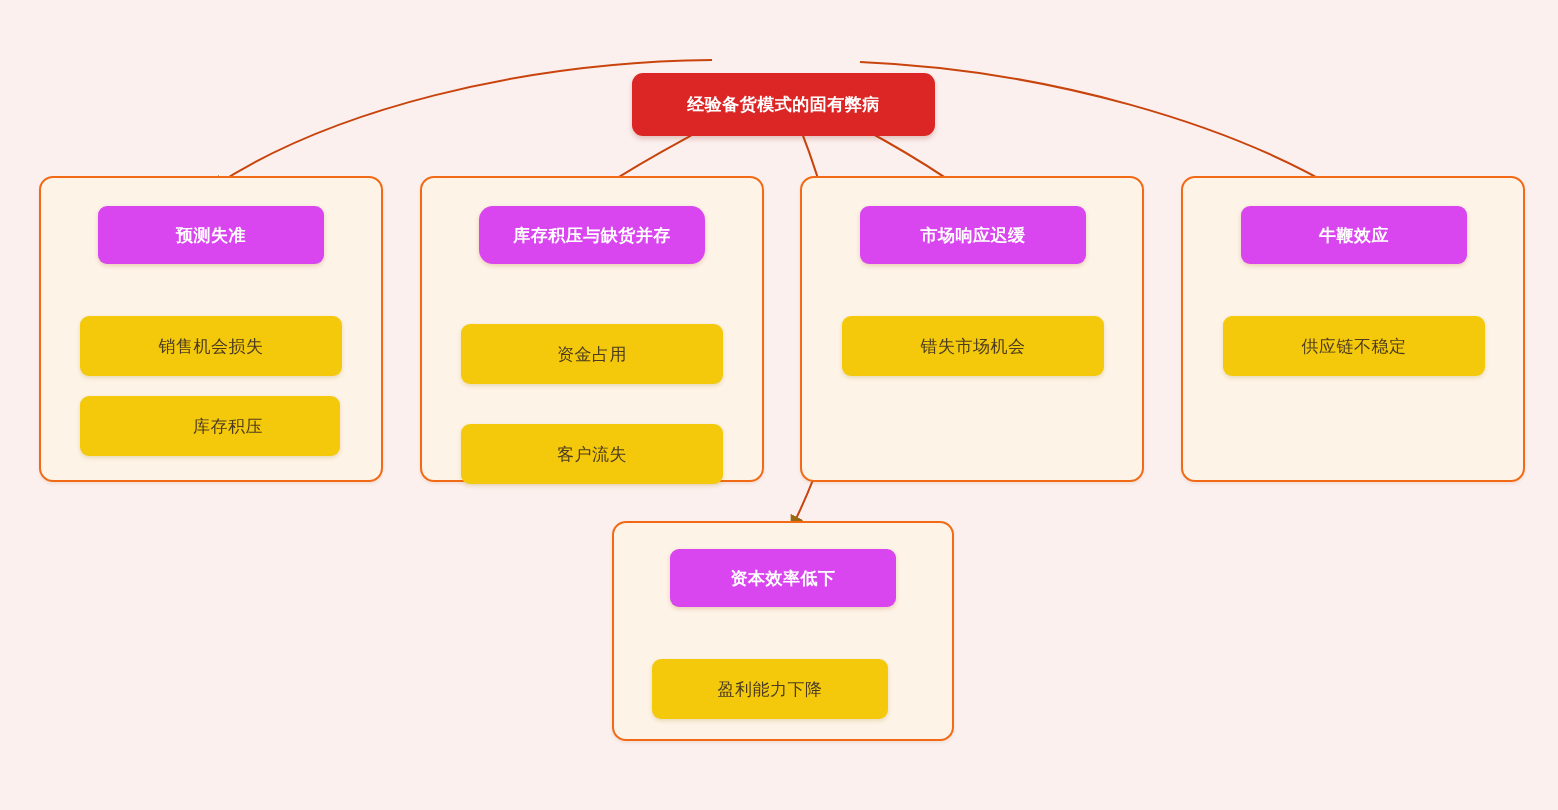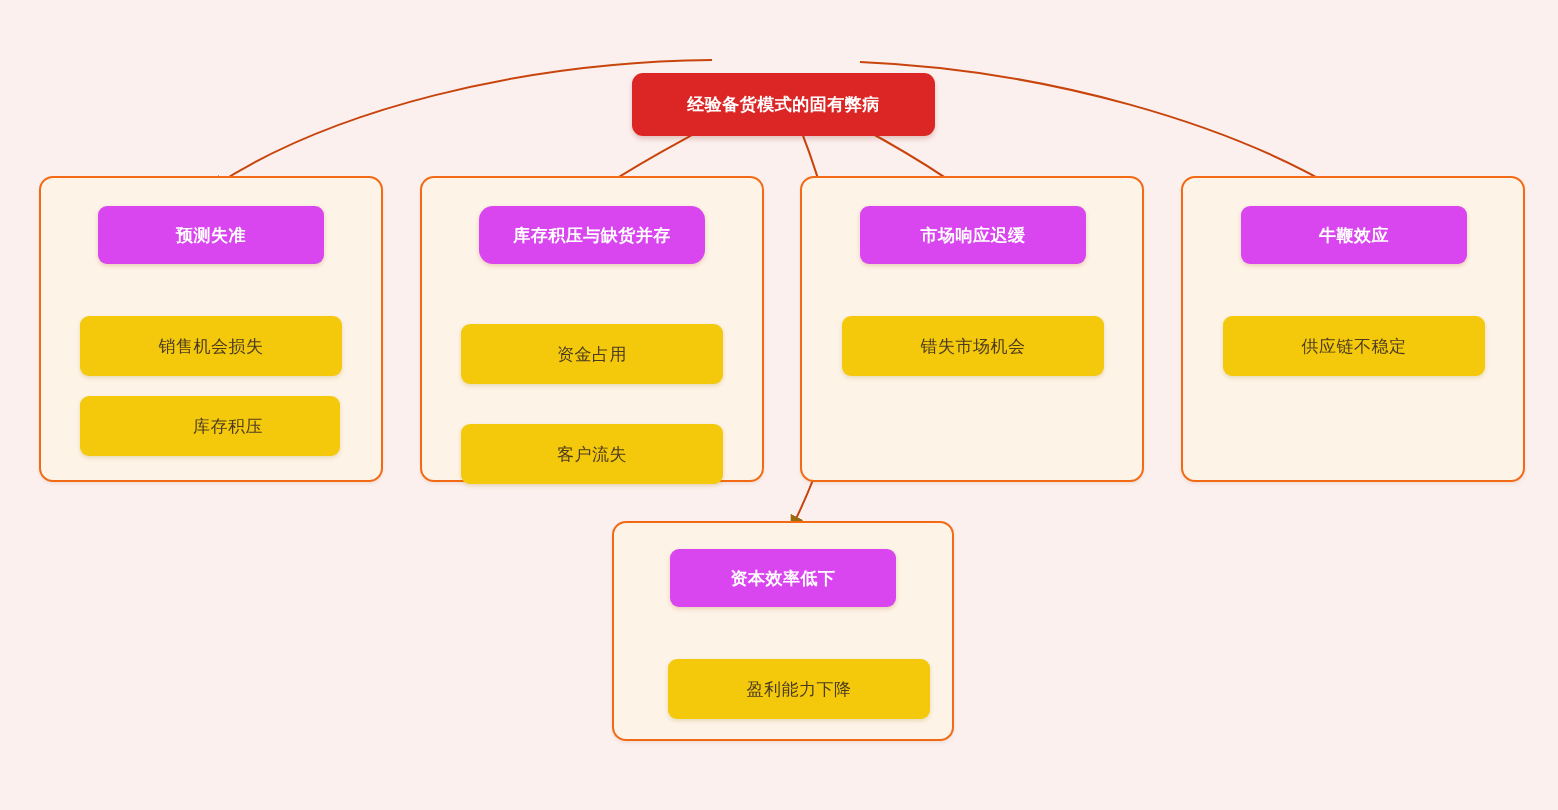--- a/index.html
+++ b/index.html
@@ -105,14 +105,14 @@
     <div class="node node-leaf" style="left: 80px; top: 316px; width: 262px; height: 60px;">销售机会损失</div>
     <div class="node node-leaf" style="left: 80px; top: 396px; width: 260px; height: 60px; padding-left: 36px;">库存积压</div>
     <div class="node node-branch" style="left: 479px; top: 206px; width: 226px; height: 58px; border-radius: 14px;">库存积压与缺货并存</div>
     <div class="node node-leaf" style="left: 461px; top: 324px; width: 262px; height: 60px;">资金占用</div>
     <div class="node node-leaf" style="left: 461px; top: 396px; width: 262px; height: 60px; margin-top: 28px;">客户流失</div>
     <div class="node node-branch" style="left: 860px; top: 206px; width: 226px; height: 58px; text-align: center;">市场响应迟缓</div>
     <div class="node node-leaf" style="left: 842px; top: 316px; width: 262px; height: 60px;">错失市场机会</div>
     <div class="node node-branch" style="left: 1241px; top: 206px; width: 226px; height: 58px;">牛鞭效应</div>
     <div class="node node-leaf" style="left: 1223px; top: 316px; width: 262px; height: 60px;">供应链不稳定</div>
     <div class="node node-branch" style="left: 670px; top: 549px; width: 226px; height: 58px;">资本效率低下</div>
-    <div class="node node-leaf" style="left: 652px; top: 659px; width: 262px; height: 60px; margin-left: 16px;">盈利能力下降</div>
+    <div class="node node-leaf" style="left: 652px; top: 659px; width: 236px; height: 60px;">盈利能力下降</div>
   </div>
 
 </body></html>

